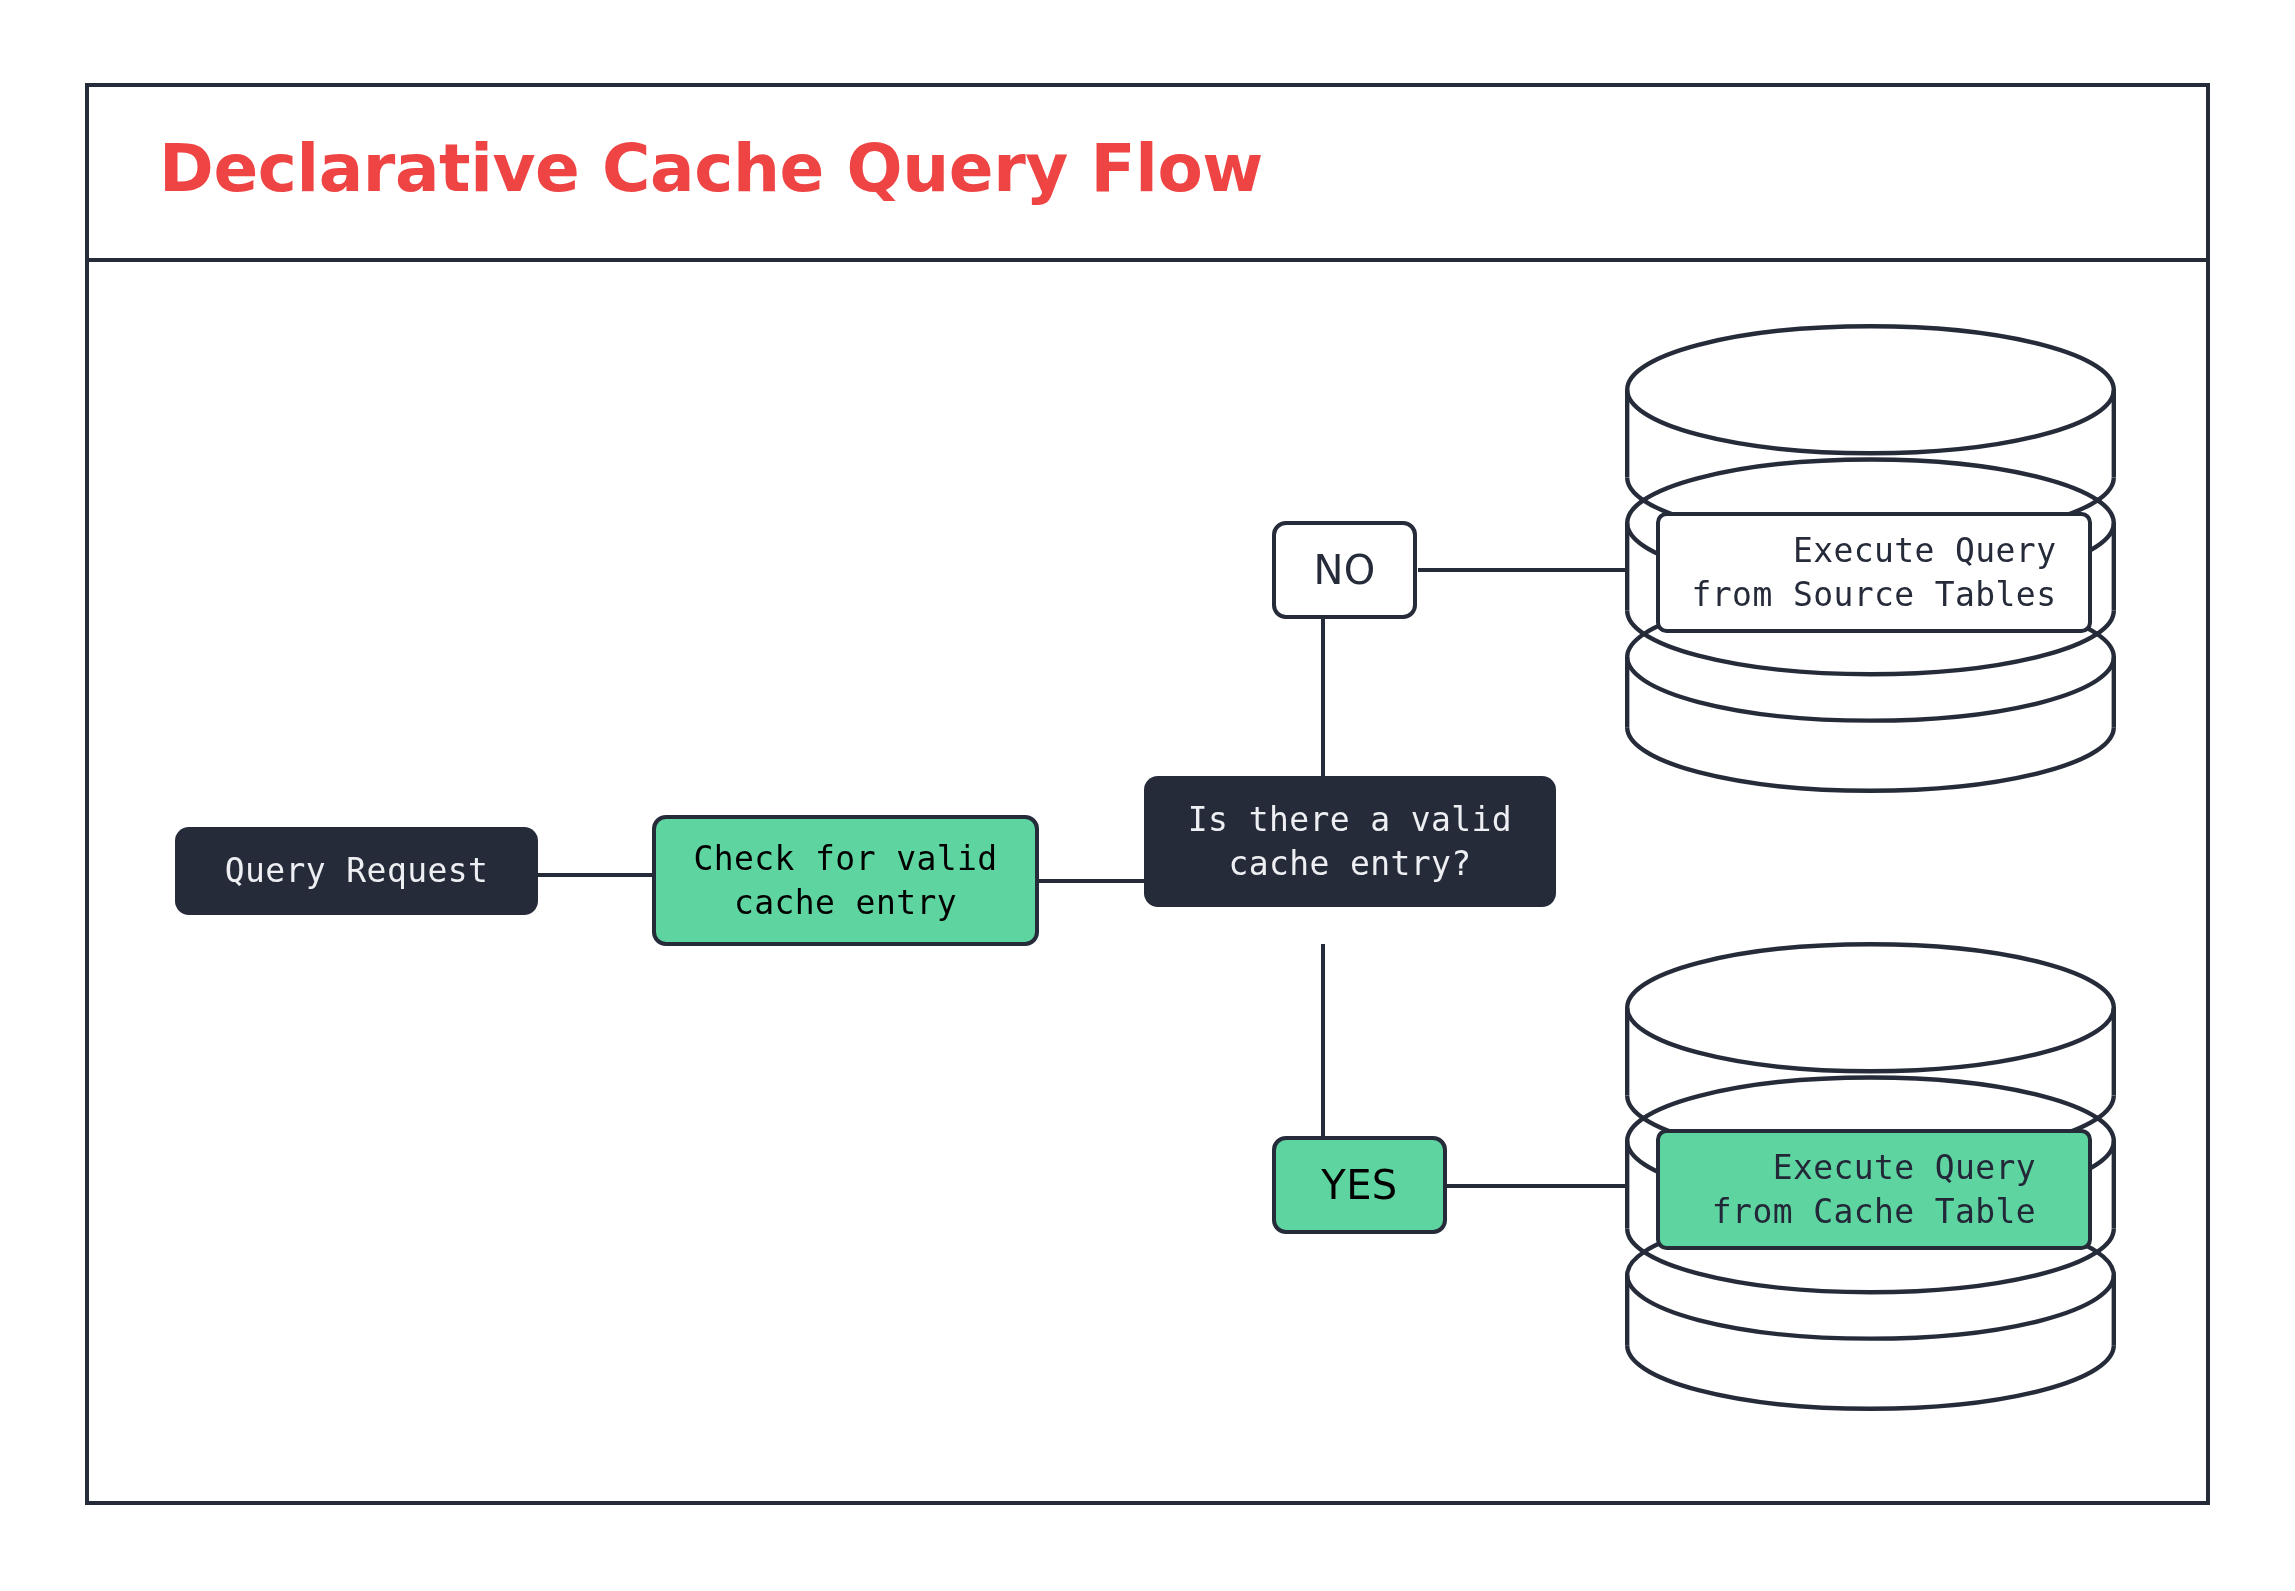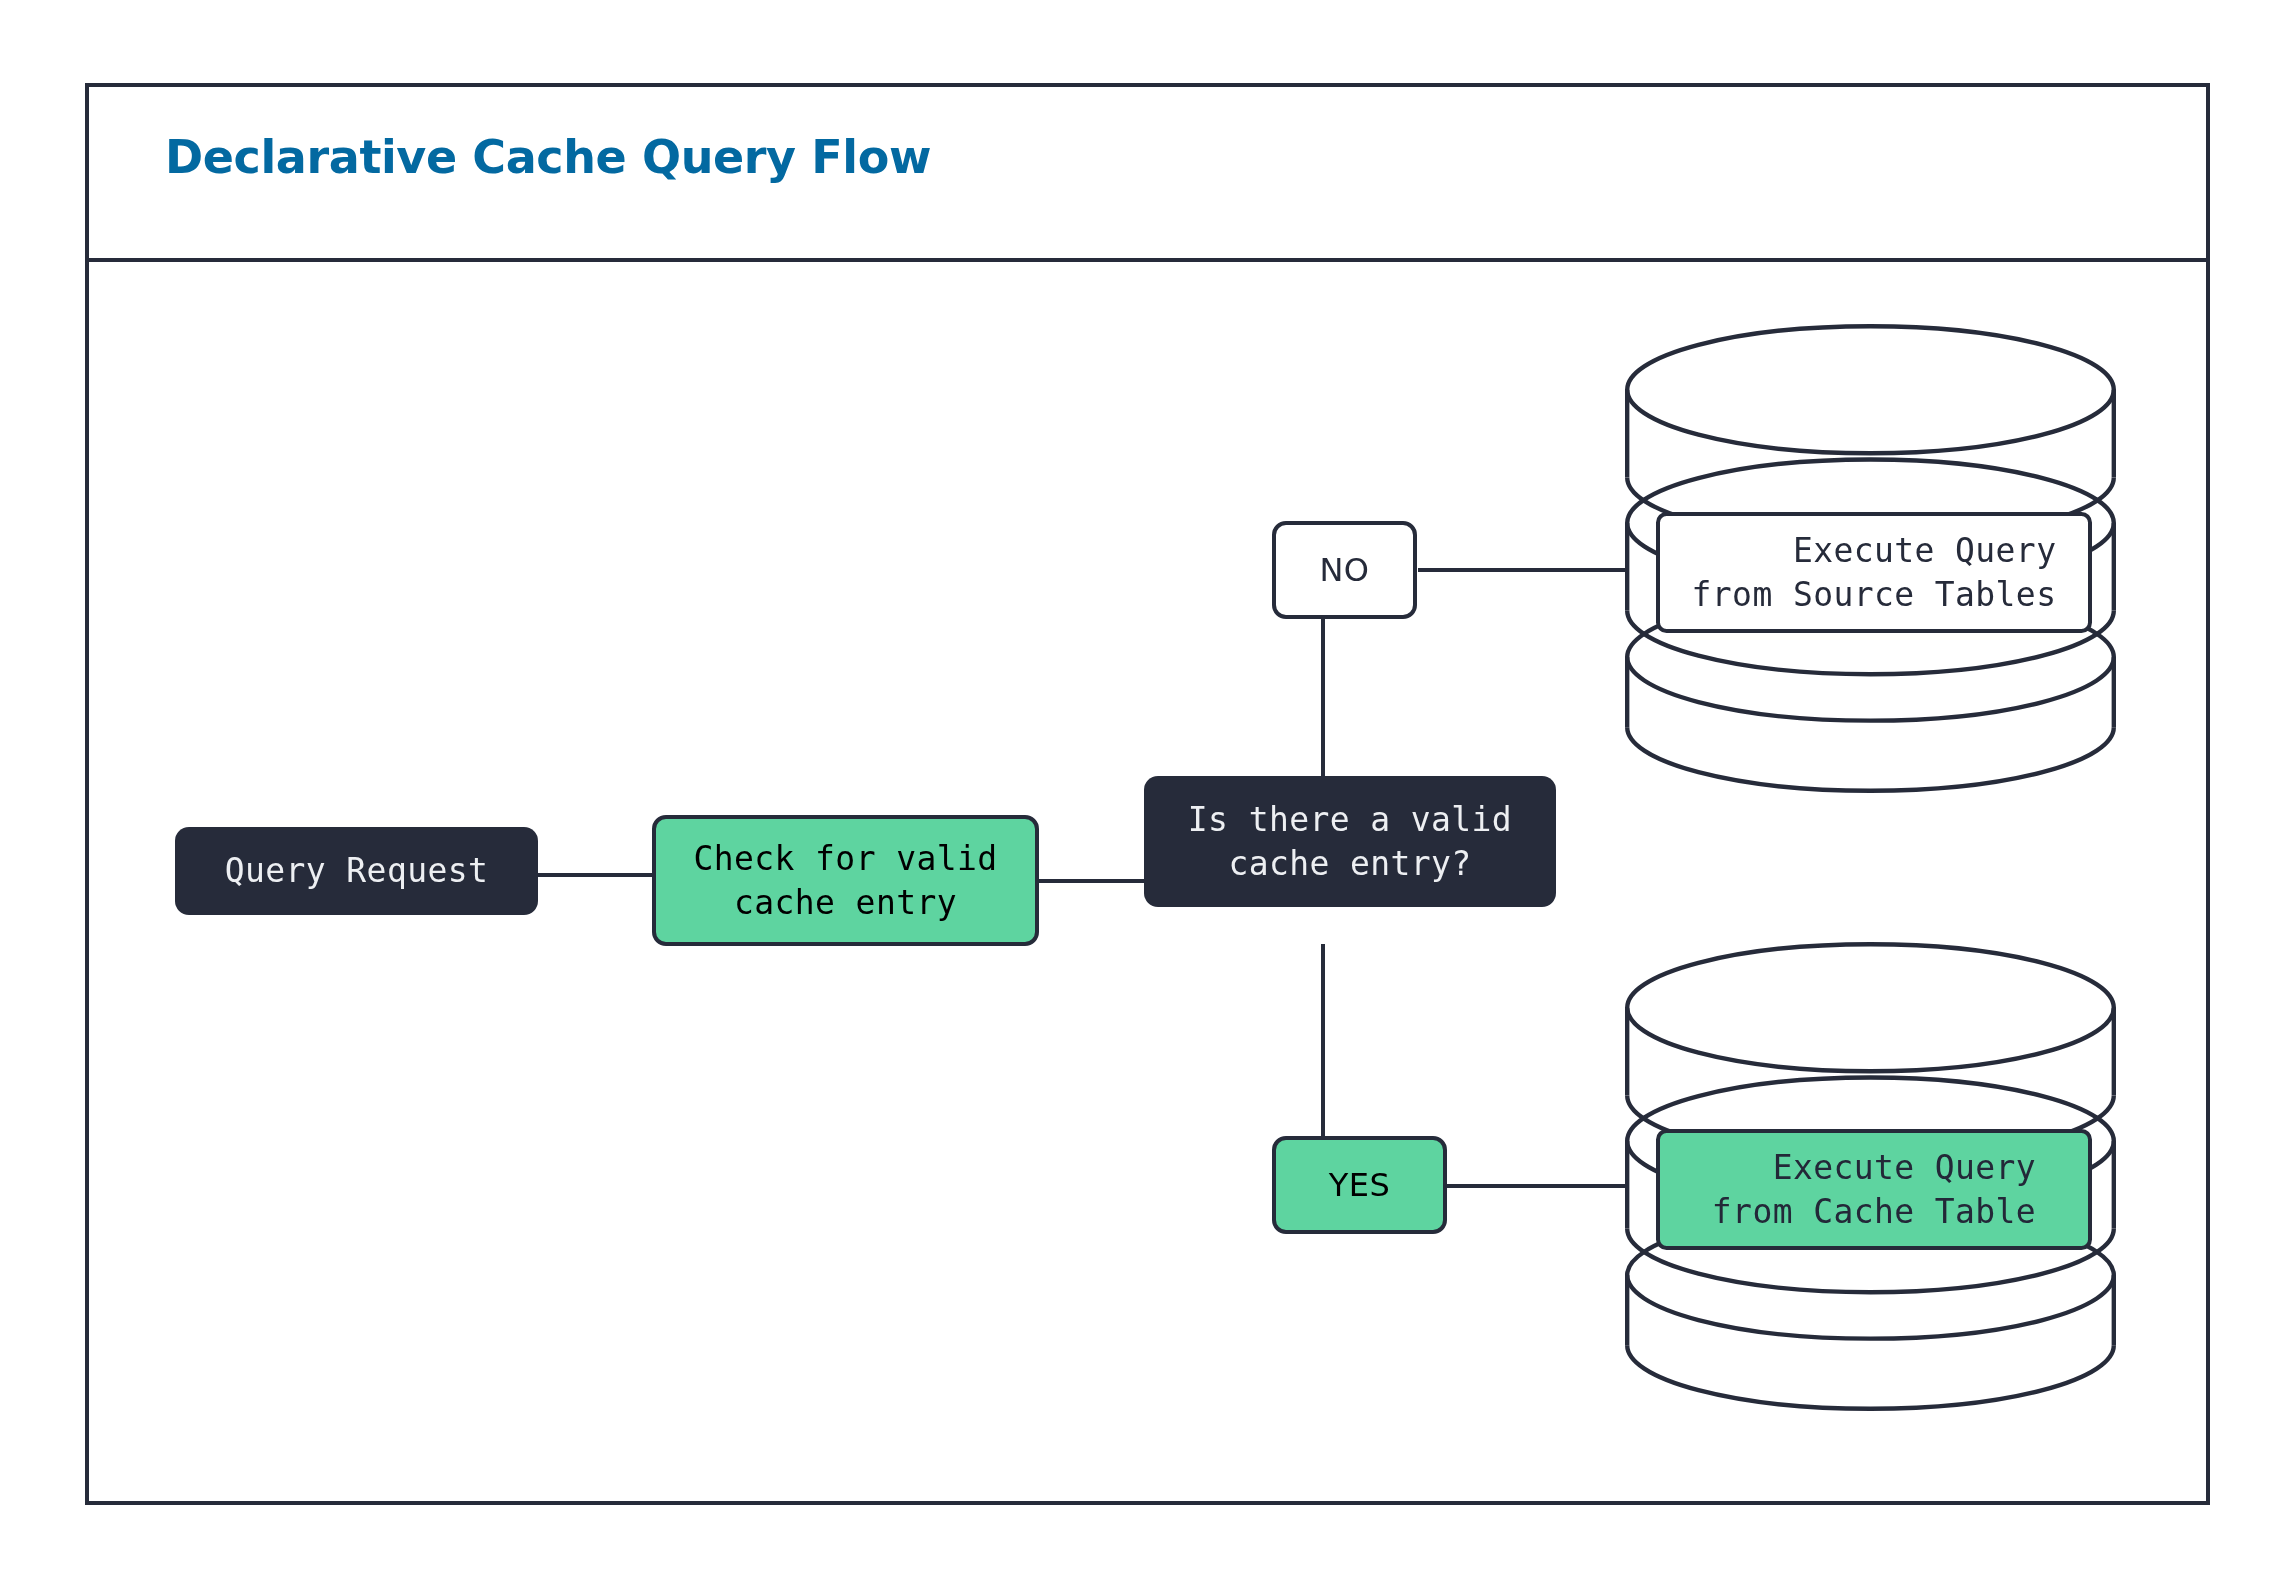--- a/index.html
+++ b/index.html
@@ -38,27 +38,27 @@
     position: absolute;
     left: 85px;
     top: 258px;
     width: 2125px;
     height: 4.4px;
     background: #262B3A;
   }
 
   .page-title {
     position: absolute;
-    left: 165px;
+    left: 159px;
     top: 130px;
     font-family: "DejaVu Sans", sans-serif;
     font-weight: bold;
-    font-size: 46px;
+    font-size: 66px;
     letter-spacing: -0.4px;
-    color: #0369a1;
+    color: #ef4444;
     white-space: nowrap;
   }
 
   
   .line {
     position: absolute;
     background: #262B3A;
   }
   .line-h { height: 4.4px; }
   .line-v { width: 4.4px; }
@@ -93,21 +93,21 @@
 
   .node-white {
     background: #ffffff;
     color: #262B3A;
     border: 4.4px solid #262B3A;
     border-radius: 14px;
   }
 
   .label-chip {
     font-family: "DejaVu Sans", sans-serif;
-    font-size: 32px;
+    font-size: 40px;
     letter-spacing: 0.4px;
   }
 
   
   #node-query-request {
     left: 175px; top: 827px;
     width: 363px; height: 88px;
   }
   #node-check-cache {
     left: 652px; top: 815px;

